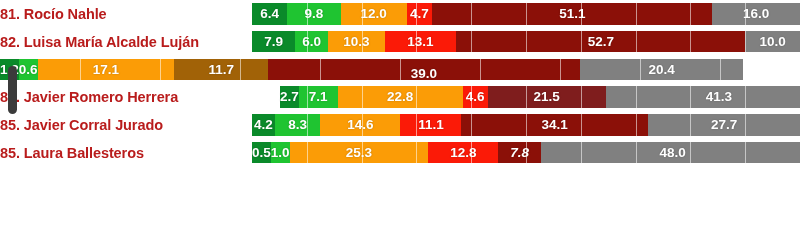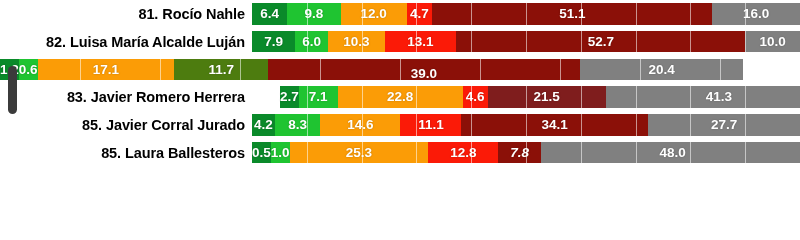--- a/index.html
+++ b/index.html
@@ -40,24 +40,23 @@
   .row {
     position: relative;
     width: 800px;
     height: 27.8px;
     display: flex;
     align-items: center;
   }
   .label-cell {
     width: 252px;
     flex: 0 0 252px;
-    text-align: right;
     padding-right: 7px;
     box-sizing: border-box;
-    color: #000000;
+    color: #b91c1c;
     font-size: 14.5px;
     font-weight: 700;
     letter-spacing: -0.1px;
     white-space: nowrap;
     overflow: hidden;
   }
   .rank { margin-right: 4px; }
   .bar-cell {
     position: relative;
     flex: 1 1 auto;
@@ -188,21 +187,21 @@
           <div class="bar">
             <div class="seg" style="background: rgb(10, 138, 42); flex: 0 0 1.2%;">
               <span>1.2</span>
             </div>
             <div class="seg" style="background: rgb(31, 196, 49); flex: 0 0 0.6%;">
               <span>0.6</span>
             </div>
             <div class="seg" style="background: rgb(251, 156, 6); flex: 0 0 17.1%;">
               <span>17.1</span>
             </div>
-            <div class="seg" style="background: #4d7c0f; flex: 0 0 11.7%;">
+            <div class="seg" style="background: #a16207; flex: 0 0 11.7%;">
               <span>11.7</span>
             </div>
             <div class="seg" style="background: rgb(139, 16, 8); flex: 0 0 39%; align-items: flex-end;">
               <span>39.0</span>
             </div>
             <div class="seg" style="background: rgb(128, 128, 128); flex: 0 0 20.4%;">
               <span>20.4</span>
             </div>
           </div>
           <div class="gridlines">

